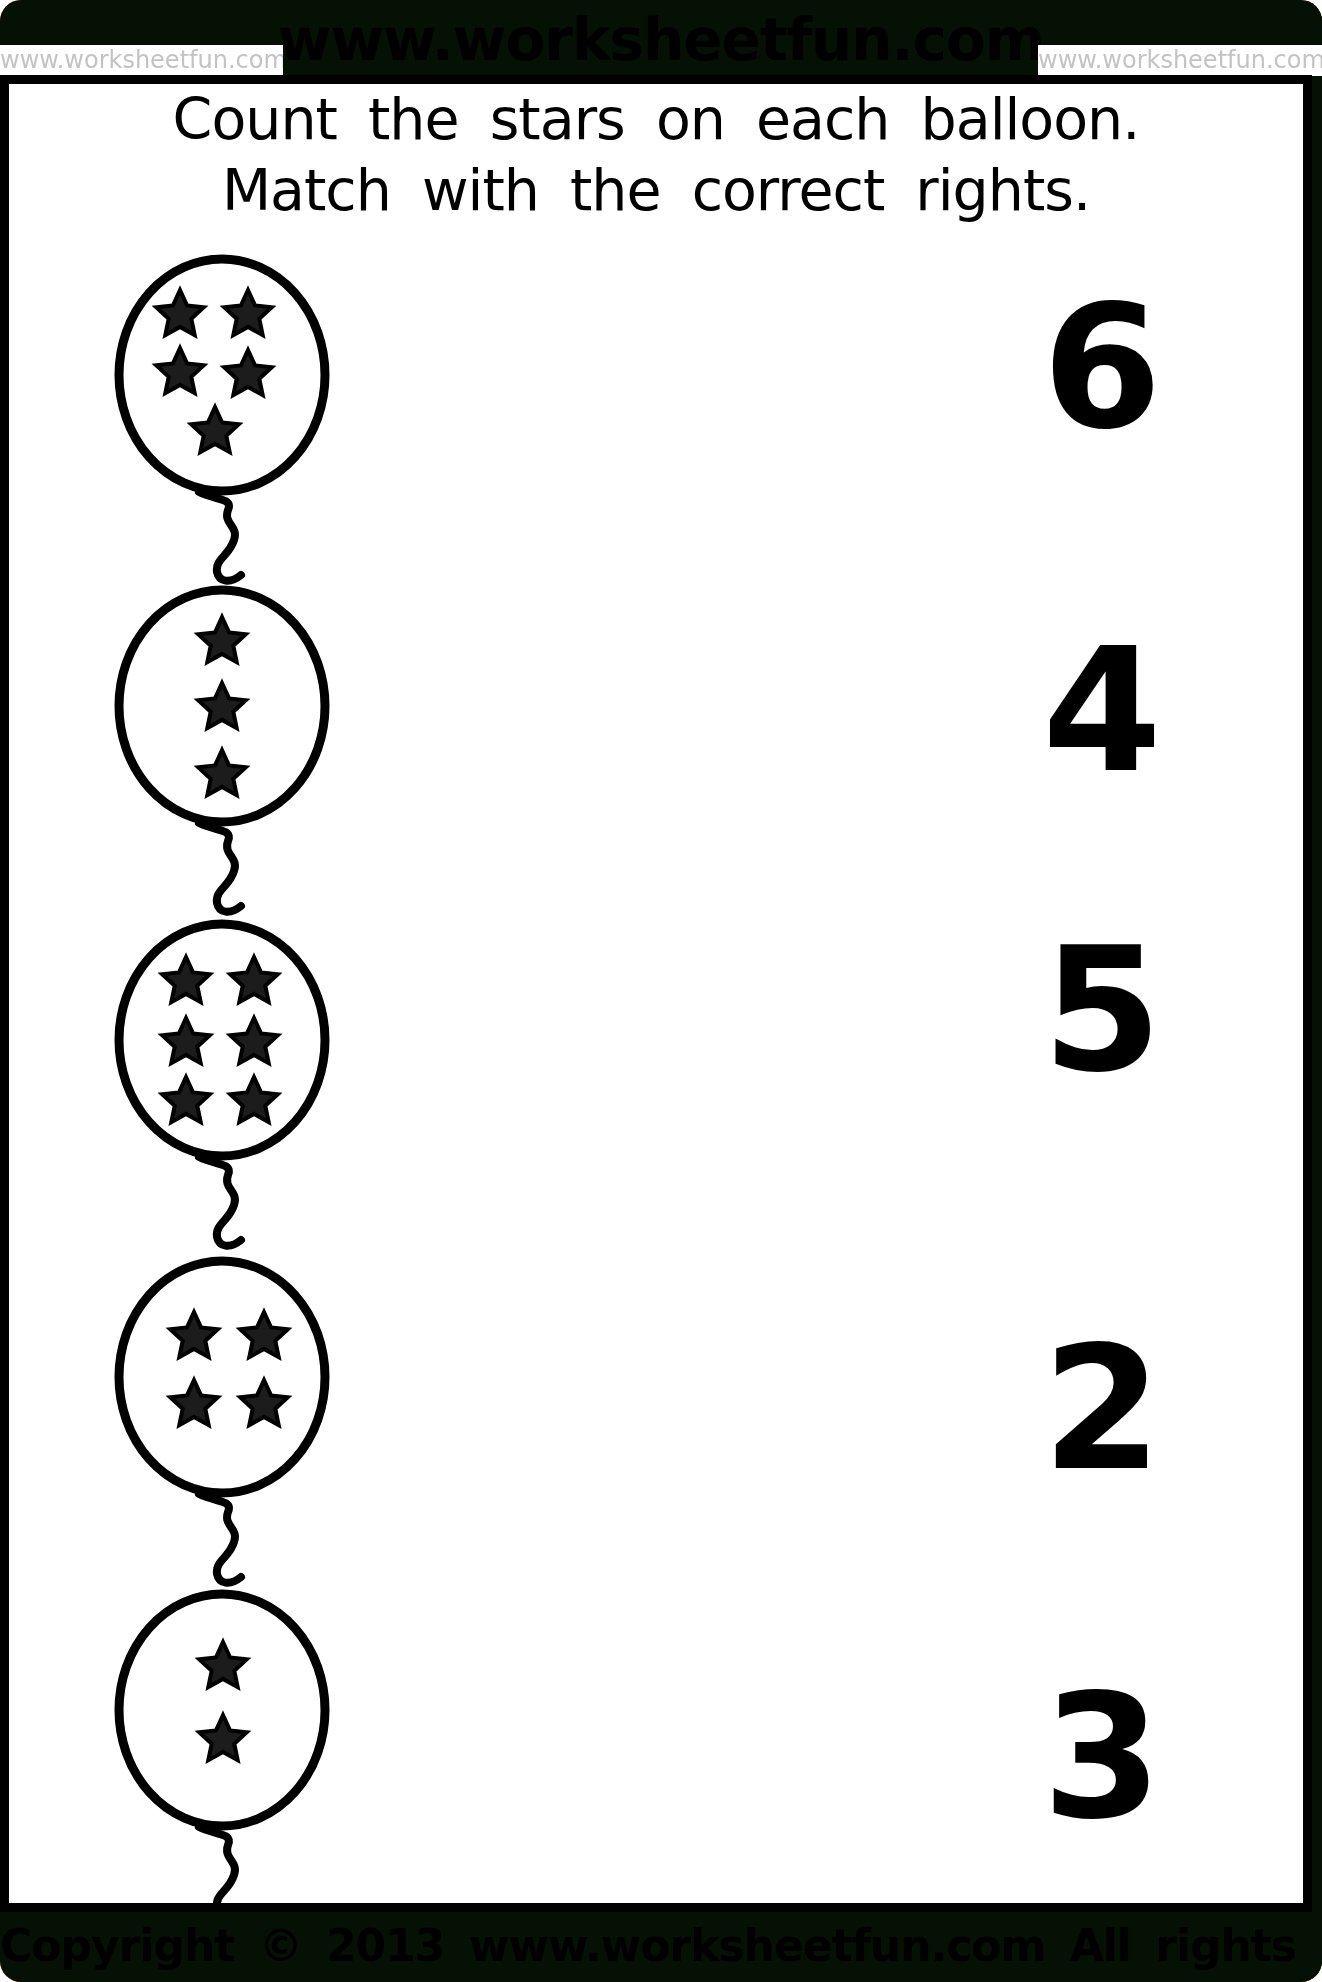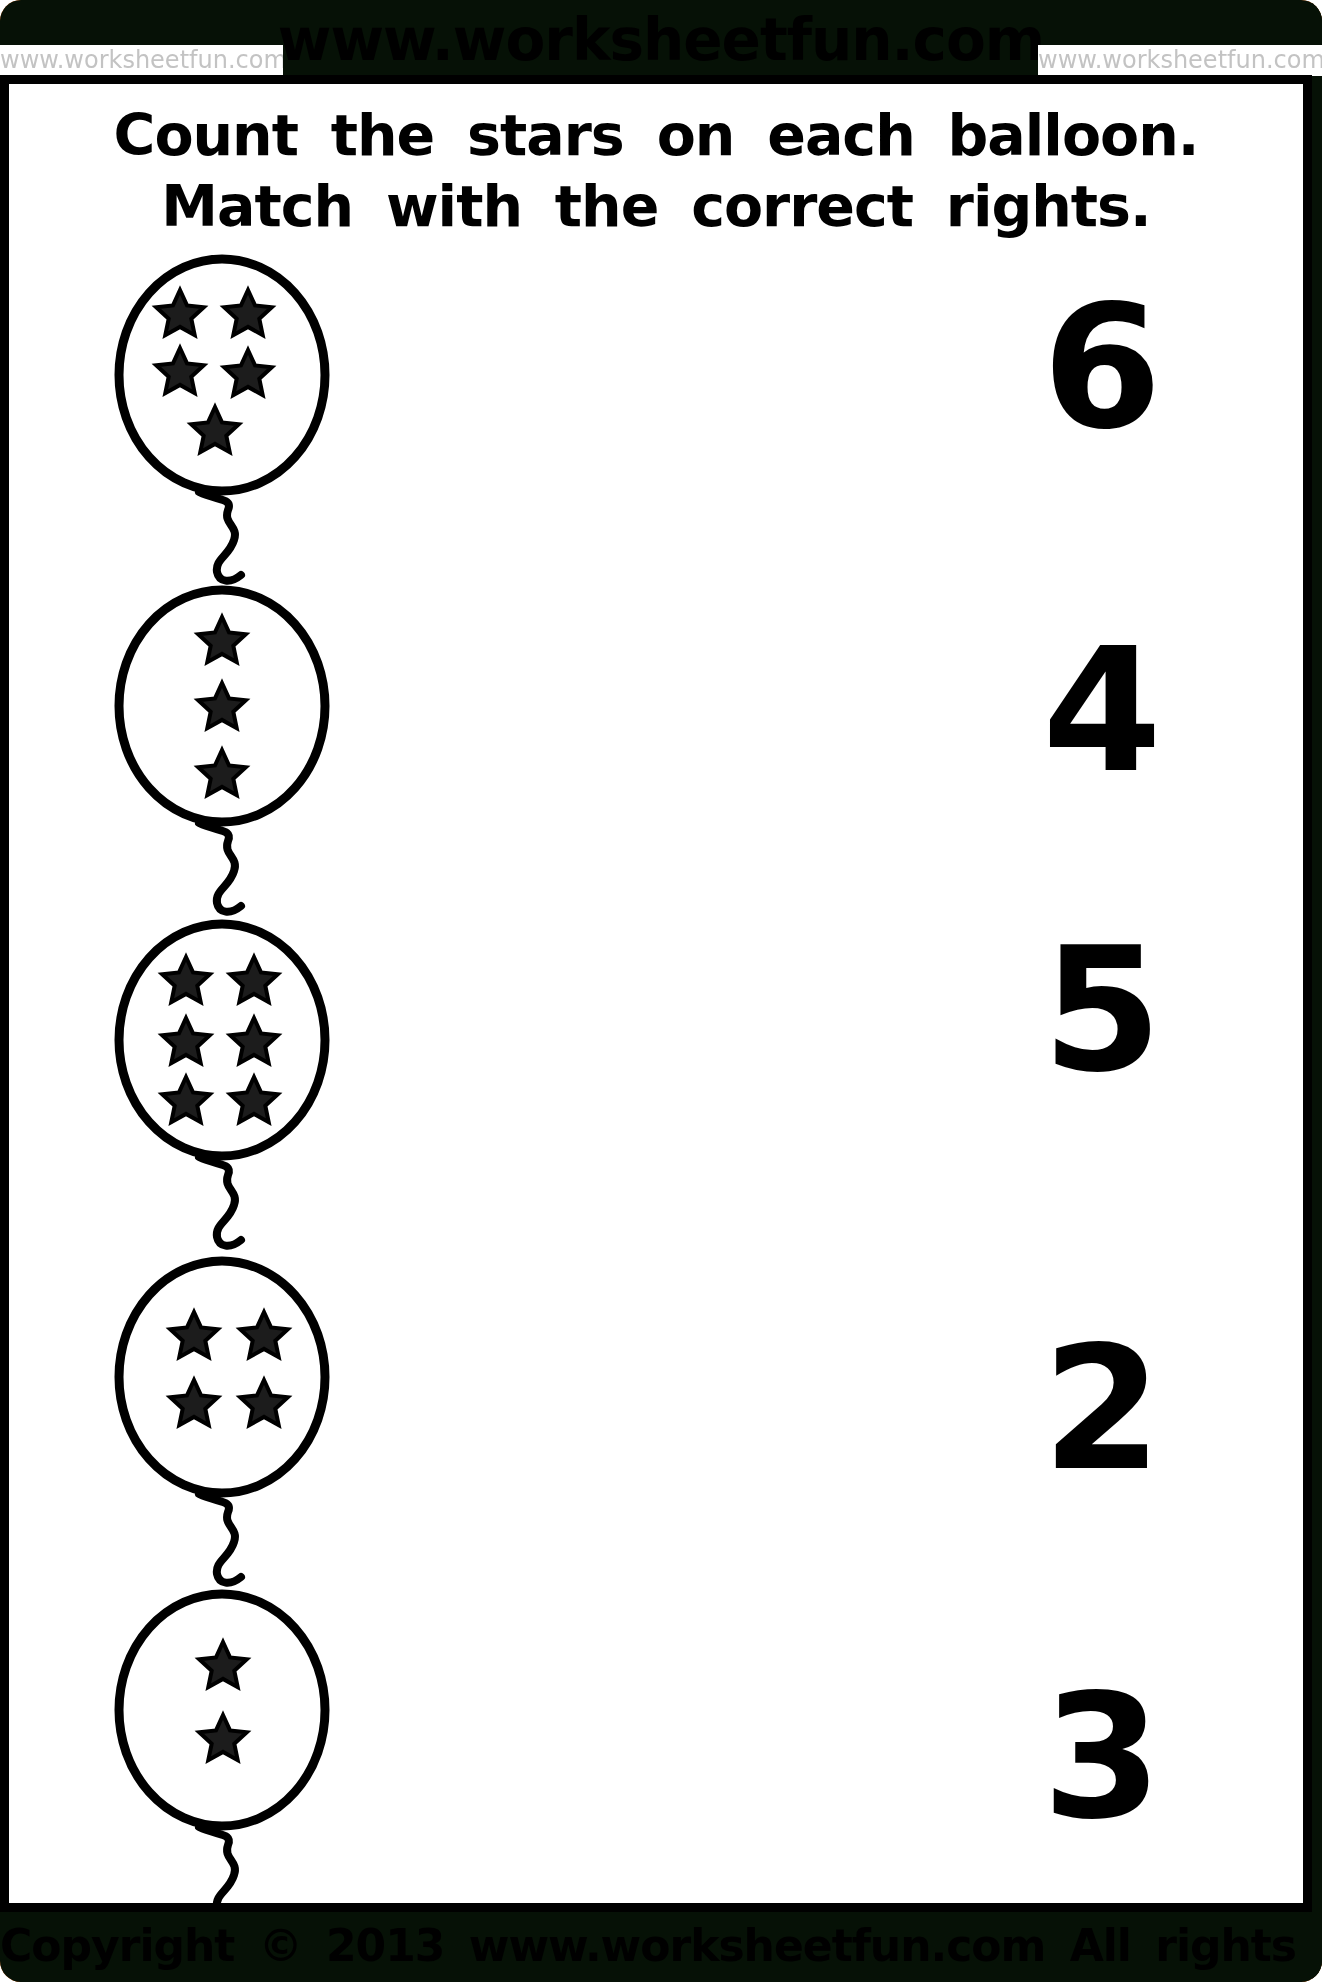--- a/index.html
+++ b/index.html
@@ -46,25 +46,24 @@
   .wm-right{right:0;width:284px;}
   .frame{
     position:absolute;left:0;top:75px;
     width:1312px;height:1837px;
     border:9px solid var(--ink);
     background:#ffffff;
   }
   .title{
     position:absolute;top:84px;left:0;width:1312px;
     text-align:center;
-    font-size:57px;font-weight:bold;
+    font-size:57px;font-weight:normal;
     line-height:71px;
     word-spacing:14px;
     letter-spacing:-1px;
-    margin-top:16px;
   }
   .balloons{position:absolute;top:0;left:0;width:100%;height:100%;pointer-events:none;}
   .balloons svg{position:absolute;}
   .num{
     position:absolute;left:1018px;width:168px;height:180px;
     display:flex;align-items:center;justify-content:center;
     font-size:172px;font-weight:bold;
   }
   .n1{top:277px;}
   .n2{top:620px;}

